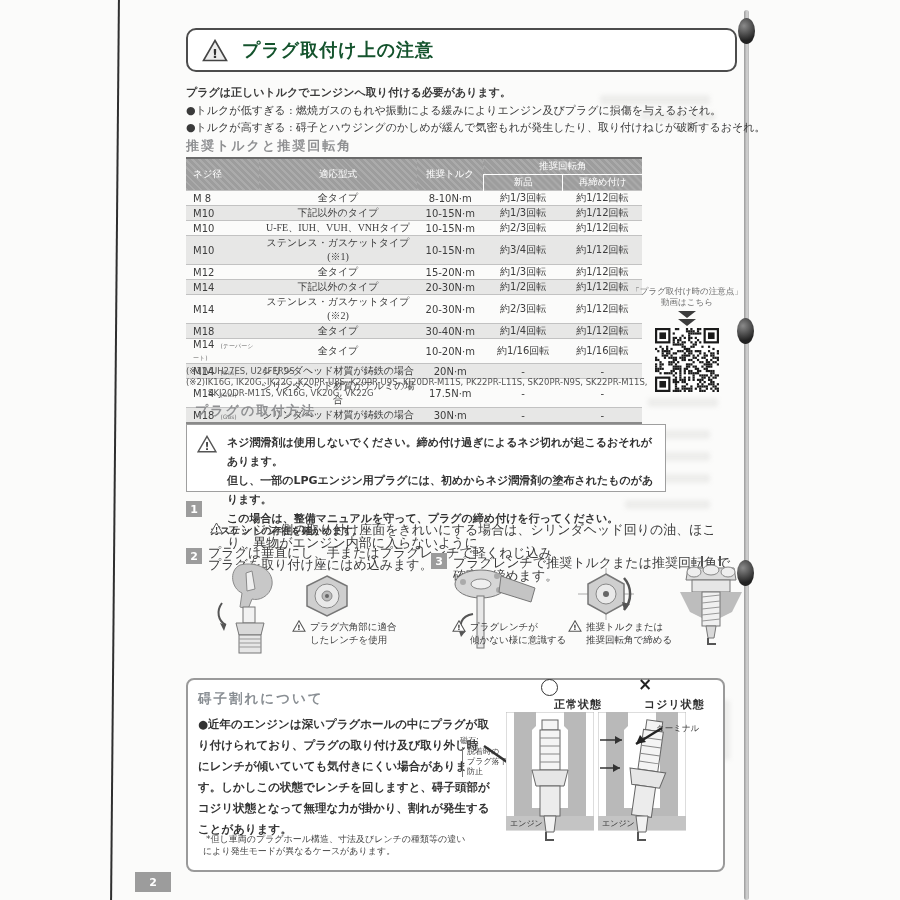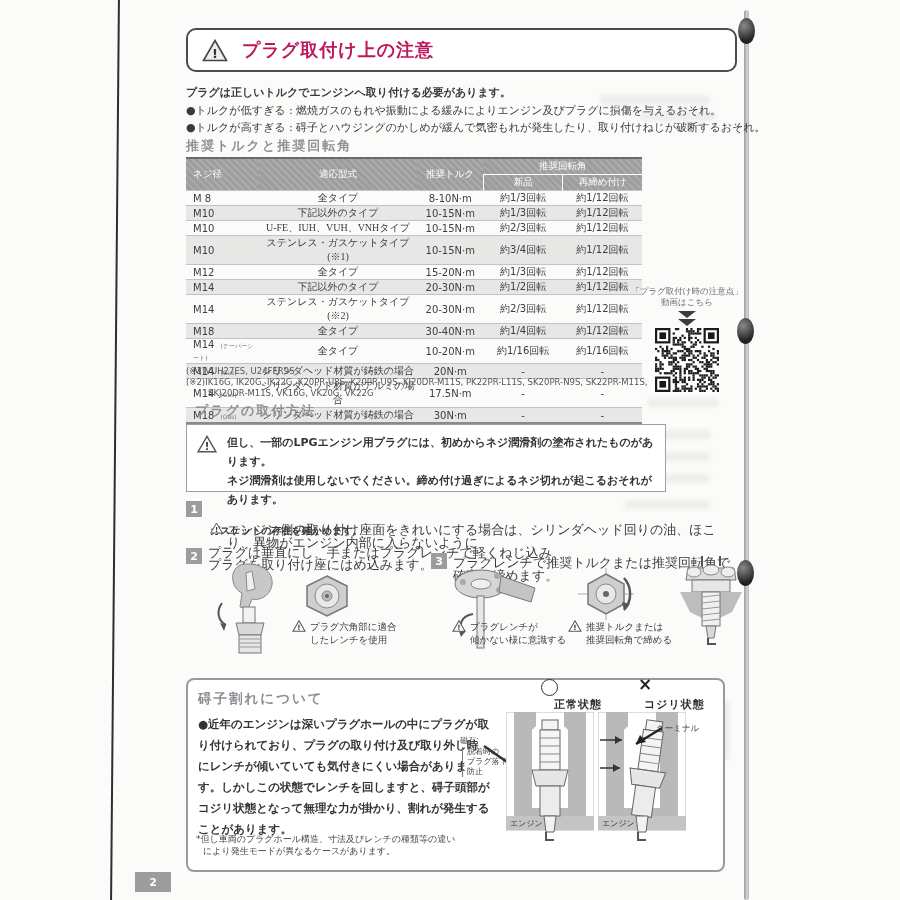--- a/index.html
+++ b/index.html
@@ -7,21 +7,21 @@
        font-family:"DejaVu Sans","Liberation Sans",sans-serif;color:#3a3a3a;}
   .abs{position:absolute;}
   .ghost{background:#e2e2e0;filter:blur(2px);opacity:.55;border-radius:2px;}
   
   .page-edge-line{left:114px;top:-6px;width:2px;height:912px;background:#2f2f2f;transform:rotate(.5deg);}
   .bind-rod{left:744px;top:10px;width:5px;height:890px;background:linear-gradient(90deg,#9a9a9a,#d4d4d4 60%,#b8b8b8);border-radius:3px;}
   .bead{width:17px;height:26px;border-radius:50%;background:radial-gradient(circle at 35% 30%,#8a8a8a,#222 70%);}
   
   .hdr-box{left:186px;top:28px;width:551px;height:44px;border:2px solid #4c4c4c;border-radius:10px;background:#fff;
            display:flex;align-items:center;gap:14px;padding-left:14px;box-sizing:border-box;}
-  .hdr-title{font-size:18px;font-weight:bold;color:#be185d;letter-spacing:1px;}
+  .hdr-title{font-size:18px;font-weight:bold;color:#14532d;letter-spacing:1px;}
   .warn-tri{display:inline-block;flex:0 0 auto;}
   
   .t11{font-size:11px;line-height:17px;}
   .t10{font-size:10px;margin-top:20px;}
   .sec-title{font-size:13px;color:#8f9092;letter-spacing:2px;font-weight:bold;text-align:right;}
   
   table.torque{border-collapse:collapse;font-size:10px;width:456px;table-layout:fixed;}
   table.torque th{background:#9d9d9d;color:#fff;font-weight:normal;font-size:9.5px;padding:0;height:15px;
       background-image:repeating-linear-gradient(45deg,rgba(255,255,255,.14) 0 2px,rgba(0,0,0,0) 2px 5px);}
   table.torque td{height:13px;padding:0 2px;border-top:1px solid #c2c2c2;color:#3d3d3d;}
@@ -521,22 +521,23 @@
 <div class="abs sec-title" style="left:186px;top:402px;padding-left:9px;">プラグの取付方法</div>
 
 <div class="abs warn-box">
   <span style="padding-top:2px;">
     <svg width="20" height="18" viewBox="0 0 26 23">
         <path d="M13 1.5 L24.5 21.5 L1.5 21.5 Z" fill="#fff" stroke="#555" stroke-width="1.8"></path>
         <text x="13" y="19" text-anchor="middle" font-size="13" font-weight="bold" fill="#333">!</text>
       </svg>
   </span>
   <div class="warn-lines">
+    <div>ネジ潤滑剤は使用しないでください。締め付け過ぎによるネジ切れが起こるおそれがあります。</div>
     <div>但し、一部のLPGエンジン用プラグには、初めからネジ潤滑剤の塗布されたものがあります。</div>
-    <div>ネジ潤滑剤は使用しないでください。締め付け過ぎによるネジ切れが起こるおそれがあります。</div>
+    <div>この場合は、整備マニュアルを守って、プラグの締め付けを行ってください。</div>
   </div>
 </div>
 
 <div class="abs step-num" style="left:186px;top:501px;">1</div>
 <div class="abs t10" style="left:210px;top:504px;font-weight:600;">ガスケットの存在を確かめます。</div>
 <span class="abs" style="left:210px;top:522px;">
   <svg width="13" height="12" viewBox="0 0 26 23">
       <path d="M13 1.5 L24.5 21.5 L1.5 21.5 Z" fill="#fff" stroke="#555" stroke-width="2"></path>
       <text x="13" y="20" text-anchor="middle" font-size="14" font-weight="bold" fill="#333">!</text>
     </svg>
@@ -635,21 +636,21 @@
     <line x1="24" y1="53" x2="42" y2="51" stroke="#999"></line>
     <line x1="24" y1="59" x2="42" y2="57" stroke="#999"></line>
     <line x1="24" y1="65" x2="42" y2="63" stroke="#999"></line>
   <path d="M28 70 L38 70 L36 82 L30 82 Z" fill="#d9d9d9" stroke="#777"></path>
   <path d="M30 82 L30 88 L38 88" fill="none" stroke="#555" stroke-width="2"></path>
 </svg>
 
 <div class="abs ins-box"></div>
 <div class="abs ins-title" style="left:198px;top:690px;">碍子割れについて</div>
 <div class="abs ins-body" style="left:198px;top:714px;width:292px;">●近年のエンジンは深いプラグホールの中にプラグが取り付けられており、プラグの取り付け及び取り外し時にレンチが傾いていても気付きにくい場合があります。しかしこの状態でレンチを回しますと、碍子頭部がコジリ状態となって無理な力が掛かり、割れが発生することがあります。</div>
-<div class="abs ins-fn" style="left:196px;top:833px;">*但し車両のプラグホール構造、寸法及びレンチの種類等の違い</div>
+<div class="abs ins-fn" style="left:206px;top:833px;">*但し車両のプラグホール構造、寸法及びレンチの種類等の違い</div>
 <div class="abs ins-fn" style="left:203px;top:845px;">により発生モードが異なるケースがあります。</div>
 
 <div class="abs tiny" style="left:460px;top:736px;">磁石:</div>
 <div class="abs tiny magnet-note" style="left:462px;top:747px;">
   <div>脱着時の</div>
   <div>プラグ落下</div>
   <div>防止</div>
 </div>
 <svg class="abs" style="left:478px;top:740px;" width="60" height="45" viewBox="0 0 60 45">
   <line x1="6" y1="6" x2="52" y2="38" stroke="#333" stroke-width="2.5"></line>

